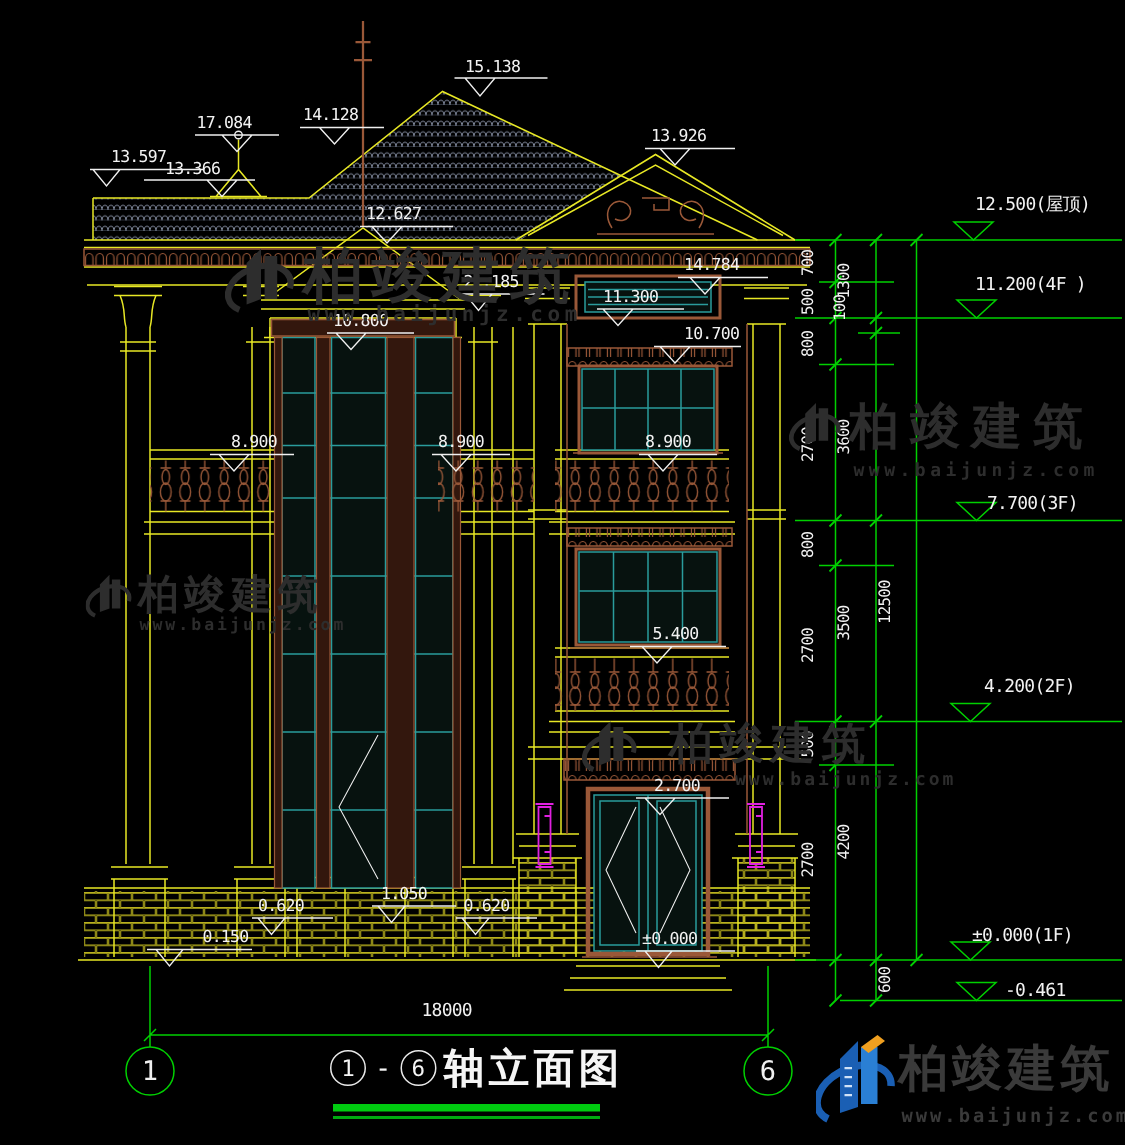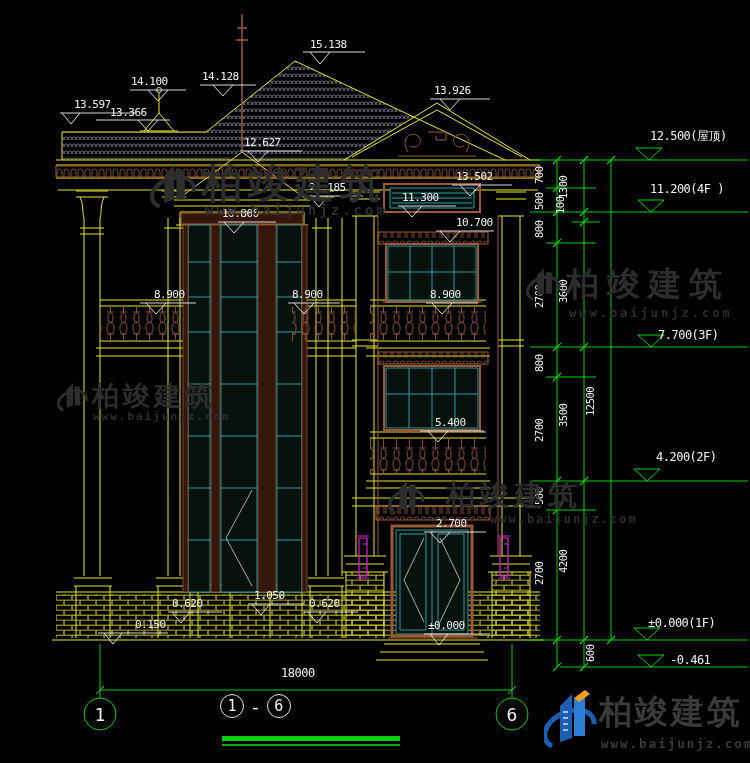--- a/index.html
+++ b/index.html
@@ -155,27 +155,27 @@
       <path d="M636,148 H662 L649,160 Z M638,200 H664 L651,212 Z M638,335 H664 L651,347 Z M634,469 H660 L647,481 Z M634,628 H660 L647,640 Z M638,655 H664 L651,667 Z"></path>
       <path d="M557,160 V667 M584,160 V667 M611,160 V640 M546,188 H596 M546,243 H596 M572,222 H600 M546,377 H596 M546,510 H596"></path>
       <path stroke-width="1.2" d="M553,164 l8,-8 M553,192 l8,-8 M553,216 l8,-8 M553,247 l8,-8 M553,351 l8,-8 M553,381 l8,-8 M553,485 l8,-8 M553,514 l8,-8 M553,644 l8,-8 M553,671 l8,-8 M580,164 l8,-8 M580,216 l8,-8 M580,226 l8,-8 M580,351 l8,-8 M580,485 l8,-8 M580,644 l8,-8 M580,671 l8,-8 M607,164 l8,-8 M607,644 l8,-8"></path>
       <path d="M100,644 V698 M512,644 V698 M100,690 H512 M96,694 L104,686 M508,694 L516,686"></path>
       <circle cx="100" cy="714" r="16"></circle>
       <circle cx="512" cy="714" r="16"></circle>
     </g>
   </svg>
 
   <div class="dim" style="left:310px;top:38px">15.138</div>
-  <div class="dim" style="left:131px;top:75px">14.100</div>
+  <div class="dim" style="left:131px;top:75px">17.084</div>
   <div class="dim" style="left:202px;top:70px">14.128</div>
   <div class="dim" style="left:434px;top:84px">13.926</div>
   <div class="dim" style="left:74px;top:98px">13.597</div>
   <div class="dim" style="left:110px;top:106px">13.366</div>
   <div class="dim" style="left:244px;top:136px">12.627</div>
-  <div class="dim" style="left:456px;top:170px">13.502</div>
+  <div class="dim" style="left:456px;top:170px">14.784</div>
   <div class="dim" style="left:309px;top:181px">21.185</div>
   <div class="dim" style="left:402px;top:191px">11.300</div>
   <div class="dim" style="left:222px;top:207px">10.800</div>
   <div class="dim" style="left:456px;top:216px">10.700</div>
   <div class="dim" style="left:154px;top:288px">8.900</div>
   <div class="dim" style="left:292px;top:288px">8.900</div>
   <div class="dim" style="left:430px;top:288px">8.900</div>
   <div class="dim" style="left:435px;top:416px">5.400</div>
   <div class="dim" style="left:436px;top:517px">2.700</div>
   <div class="dim" style="left:172px;top:597px">0.620</div>
@@ -211,20 +211,21 @@
 
   <div class="dim" style="left:281px;top:666px;font-size:12px">18000</div>
 
   <div class="axis-num" style="left:90px;top:704px">1</div>
   <div class="axis-num" style="left:502px;top:704px">6</div>
 
   <div class="title-row">
     <span class="tcirc">1</span>
     <span class="tdash">-</span>
     <span class="tcirc">6</span>
+    <span class="ttext">轴立面图</span>
   </div>
   <div class="uline1"></div>
   <div class="uline2"></div>
 
   <svg class="wmk" style="left:150px;top:158px" width="48" height="54">
       <use href="#wm-mark"></use>
     </svg>
   <div class="wm" style="left:202px;top:156px;font-size:40px;letter-spacing:6px">柏竣建筑</div>
   <div class="wm wm-site" style="left:205px;top:202px;font-size:14px;letter-spacing:3px">www.baijunjz.com</div>
 

